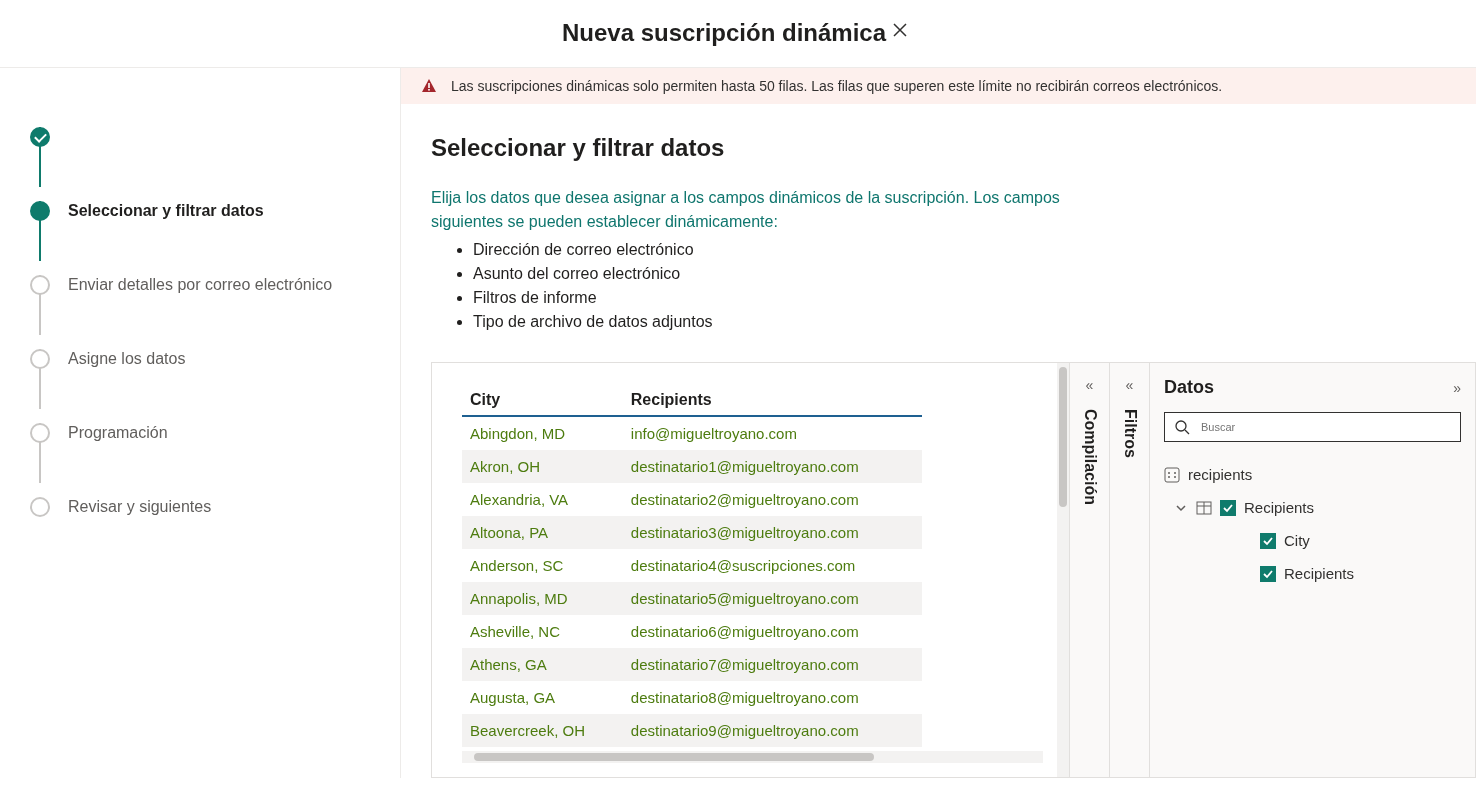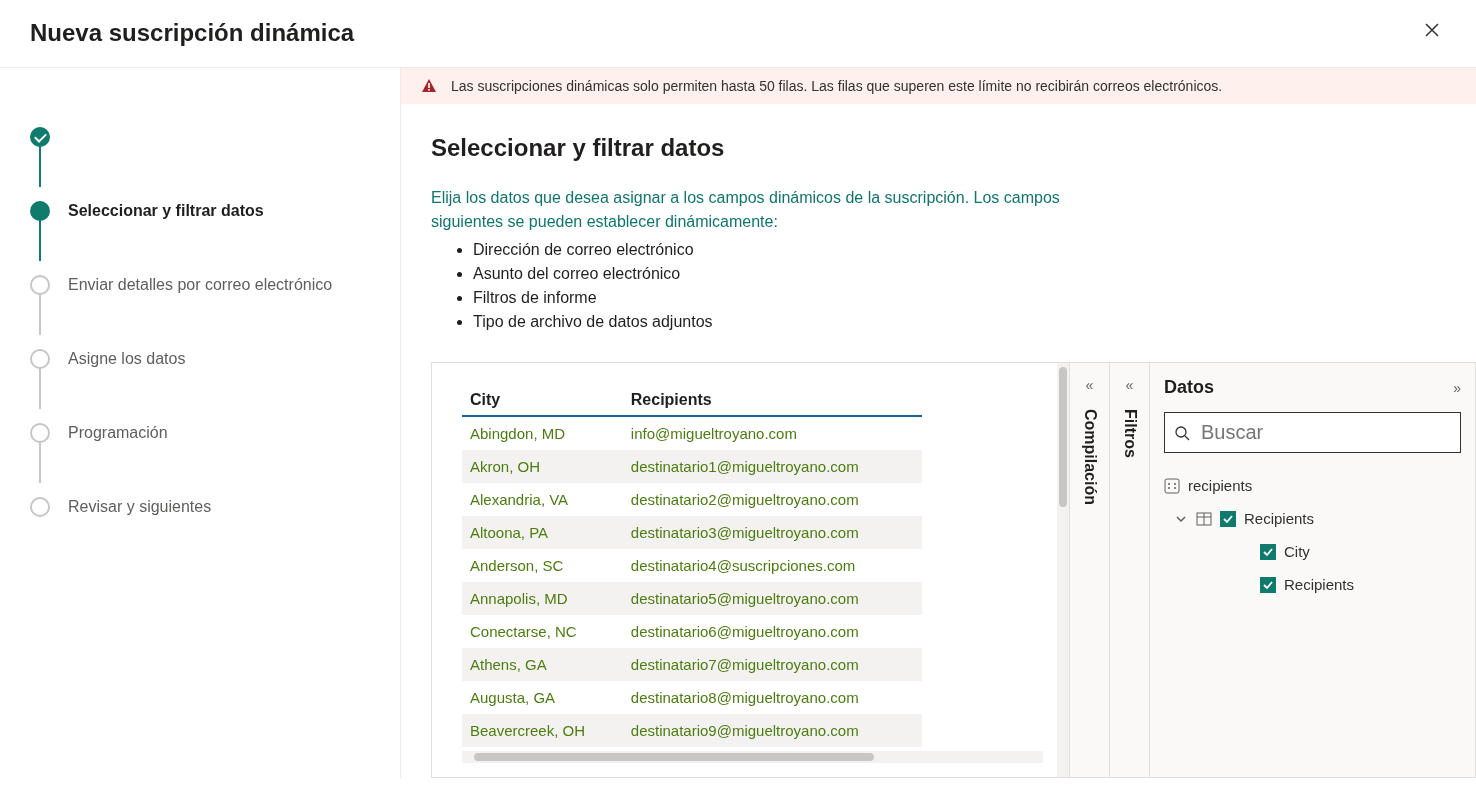--- a/index.html
+++ b/index.html
@@ -1,17 +1,17 @@
 <!DOCTYPE html>
 <html><head>
 <meta charset="utf-8">
 <style>
   * { box-sizing: border-box; margin: 0; padding: 0; }
   body { font-family: "Segoe UI", -apple-system, sans-serif; font-size: 14px; color: #323130; background: #fff; width: 1476px; height: 785px; overflow: hidden; }
-  .header { display: flex; align-items: center; justify-content: space-between; padding: 16px 30px 18px 30px; border-bottom: 1px solid #edebe9; }
+  .header { display: flex; align-items: center; justify-content: center; padding: 16px 30px 18px 30px; border-bottom: 1px solid #edebe9; }
   .header h1 { font-size: 24px; font-weight: 600; color: #201f1e; }
   .close-btn { font-size: 18px; cursor: pointer; padding: 6px; background: none; border: none; color: #323130; }
   .body { display: flex; height: calc(785px - 75px); }
   .sidebar { width: 400px; padding: 32px 20px 20px 30px; }
   .step { display: flex; align-items: center; position: relative; min-height: 74px; }
   .step-dot { width: 20px; height: 20px; border-radius: 50%; border: 2px solid #c8c6c4; background: #fff; flex-shrink: 0; margin-right: 18px; z-index: 1; position: relative; }
   .step.completed .step-dot { background: #0f7b6c; border-color: #0f7b6c; }
   .step.completed .step-dot::after { content: ""; position: absolute; left: 4.5px; top: 1.5px; width: 5px; height: 9px; border: solid #fff; border-width: 0 2px 2px 0; transform: rotate(45deg); }
   .step.active .step-dot { background: #0f7b6c; border-color: #0f7b6c; }
   .step-label { font-size: 16px; color: #605e5c; }
@@ -37,21 +37,21 @@
   .vscroll-ind { width: 12px; background: #f3f2f1; position: relative; }
   .vscroll-ind::before { content:""; position:absolute; top:4px; left:2px; right:2px; height:140px; background:#c8c6c4; border-radius:4px; }
   .collapse-panel { width: 40px; background: #faf9f8; border-left: 1px solid #e1dfdd; display: flex; flex-direction: column; align-items: center; padding-top: 14px; gap: 10px; }
   .collapse-chevron { font-size: 14px; color: #605e5c; cursor: pointer; }
   .vert-label { writing-mode: vertical-rl; font-size: 16px; font-weight: 600; color: #201f1e; margin-top: 6px; }
   .data-panel { flex: 1; background: #faf9f8; border-left: 1px solid #e1dfdd; padding: 14px 14px; }
   .data-panel-header { display: flex; align-items: center; justify-content: space-between; margin-bottom: 14px; }
   .data-panel-header h3 { font-size: 18px; font-weight: 600; color: #201f1e; }
   .expand-chevron { font-size: 14px; color: #605e5c; cursor: pointer; }
   .search-box { position: relative; margin-bottom: 16px; }
-  .search-box input { width: 100%; padding: 8px 10px 8px 36px; border: 1px solid #323130; font-size: 20px; background: #fff; outline: none; }
+  .search-box input { width: 100%; padding: 8px 10px 8px 36px; border: 1px solid #323130; font-size: 11px; background: #fff; outline: none; }
   .search-box .sicon { position: absolute; left: 10px; top: 50%; transform: translateY(-50%); width: 16px; height: 16px; }
   .tree { font-size: 15px; }
   .tree-row { display: flex; align-items: center; gap: 8px; padding: 8px 0; cursor: pointer; }
   .tree-row.indent1 { padding-left: 10px; }
   .tree-row.indent2 { padding-left: 96px; }
   .tree-chev { width: 14px; display: inline-flex; justify-content: center; color: #605e5c; }
   .tree-icon { width: 16px; height: 16px; flex-shrink: 0; }
   .cb { width: 16px; height: 16px; background: #0f7b6c; display: inline-flex; align-items: center; justify-content: center; flex-shrink: 0; }
   .cb svg { width: 10px; height: 10px; }
   .hscroll { height: 12px; background:#f3f2f1; margin-top:4px; position:relative; }
@@ -149,21 +149,21 @@
                 </tr>
                 <tr>
                   <td>Anderson, SC</td>
                   <td>destinatario4@suscripciones.com</td>
                 </tr>
                 <tr>
                   <td>Annapolis, MD</td>
                   <td>destinatario5@migueltroyano.com</td>
                 </tr>
                 <tr>
-                  <td>Conectarse, NC</td>
+                  <td>Asheville, NC</td>
                   <td>destinatario6@migueltroyano.com</td>
                 </tr>
                 <tr>
                   <td>Athens, GA</td>
                   <td>destinatario7@migueltroyano.com</td>
                 </tr>
                 <tr>
                   <td>Augusta, GA</td>
                   <td>destinatario8@migueltroyano.com</td>
                 </tr>

